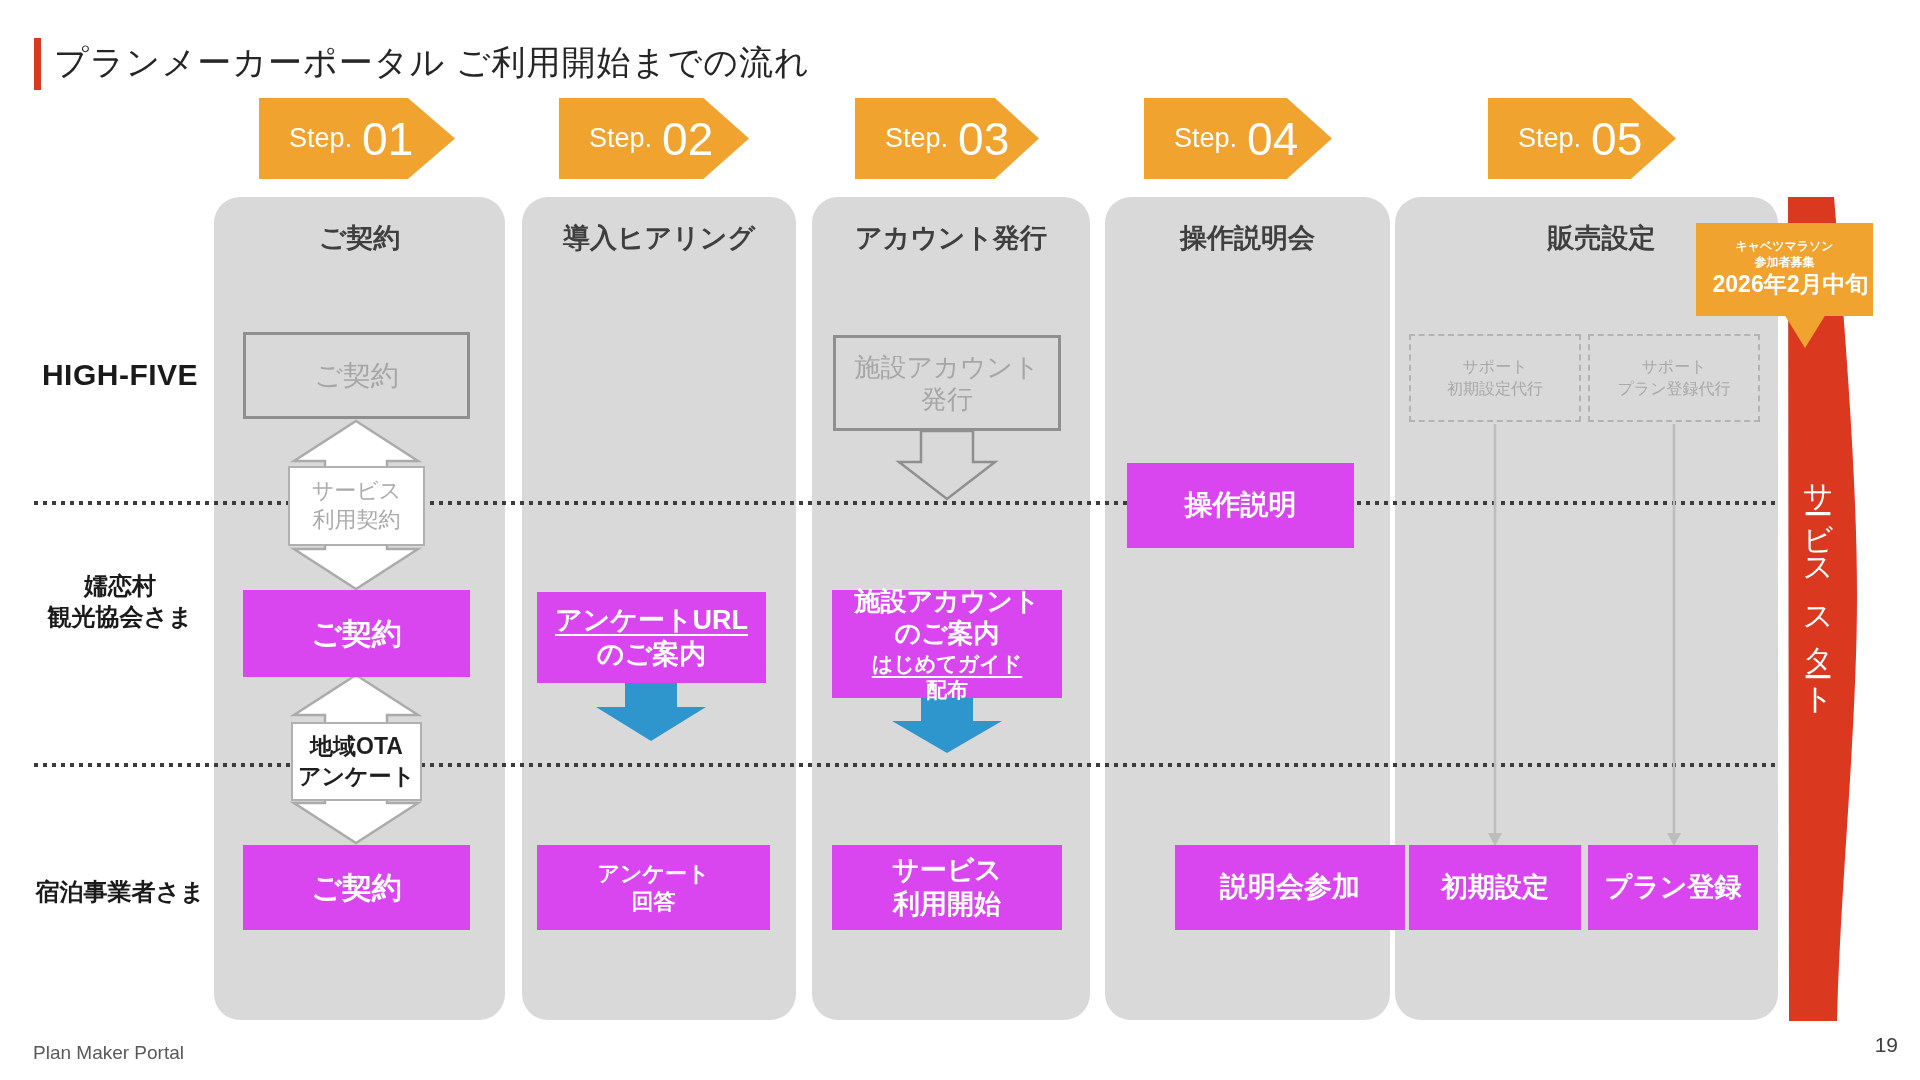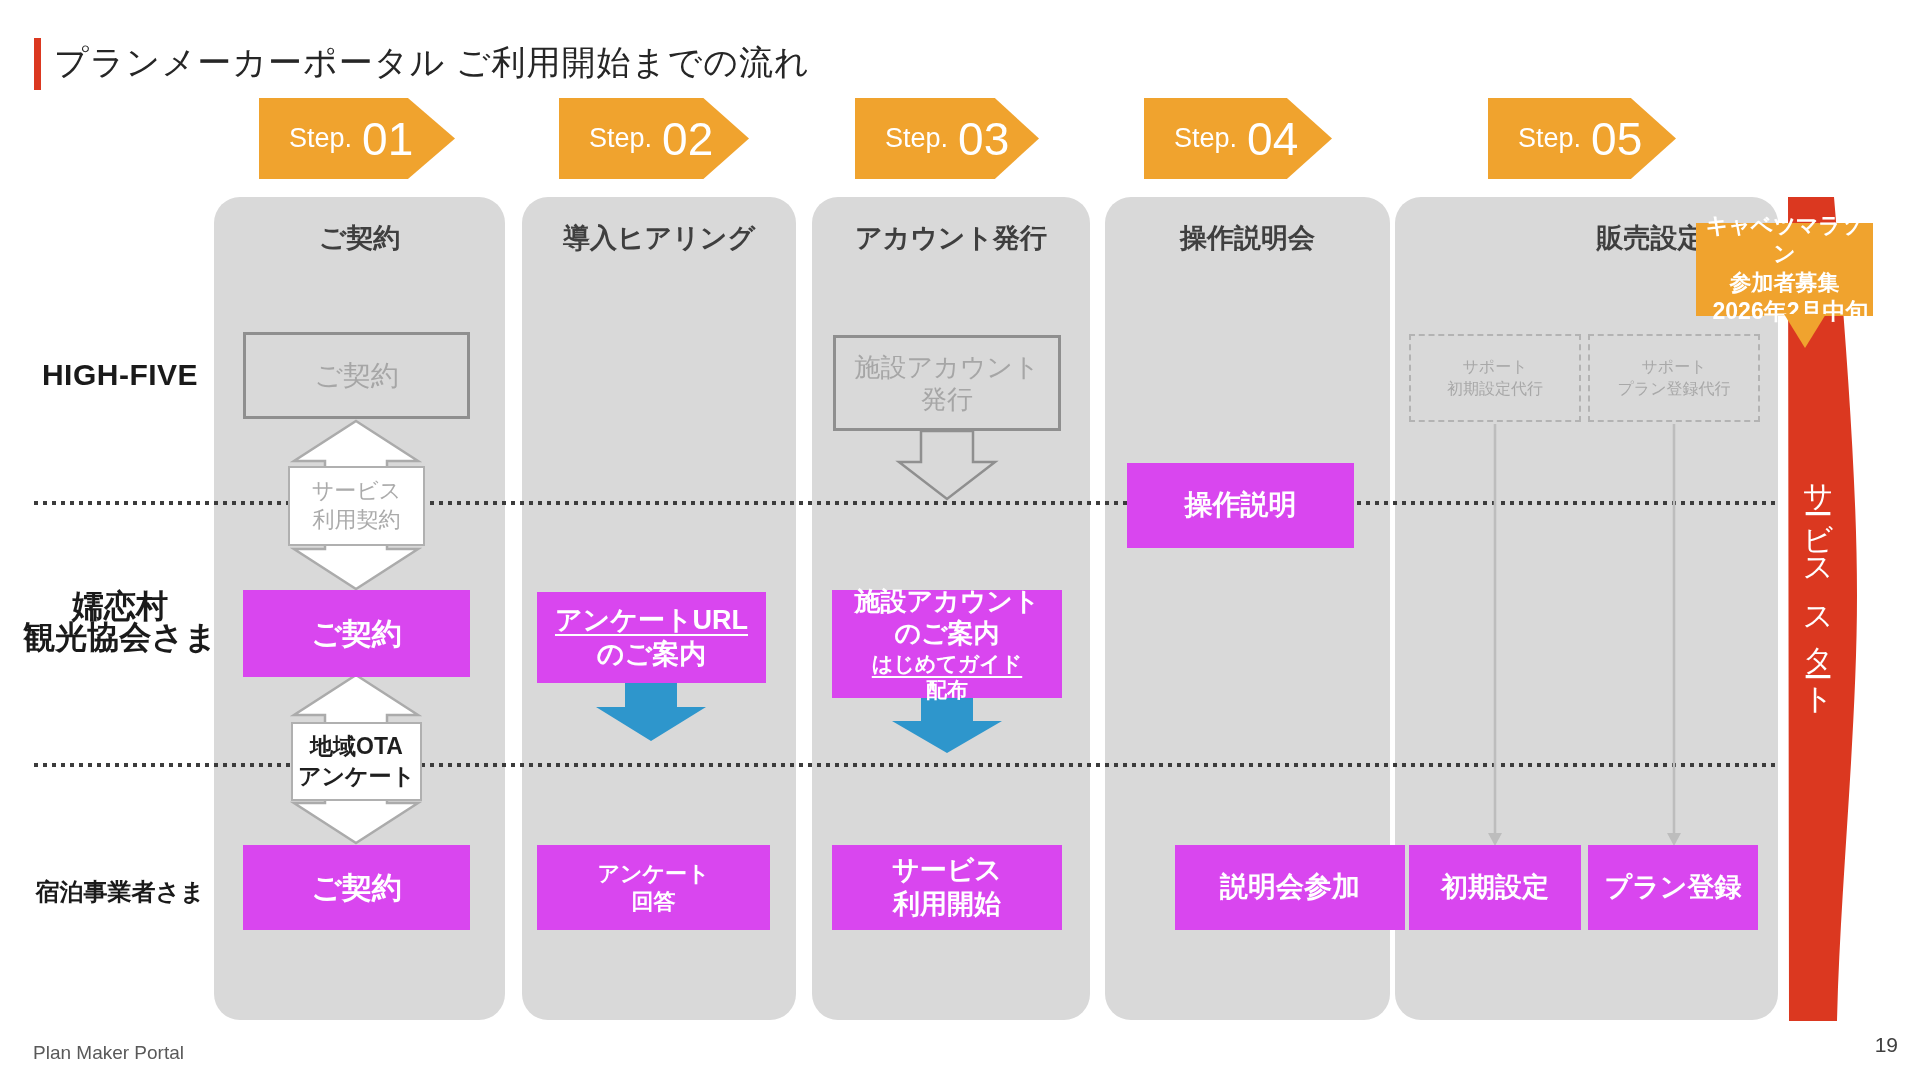--- a/index.html
+++ b/index.html
@@ -26,30 +26,30 @@
   #col1{left:214px;width:291px;}
   #col2{left:522px;width:274px;}
   #col3{left:812px;width:278px;}
   #col4{left:1105px;width:285px;}
   #col5{left:1395px;width:383px;}
   .col-header{position:absolute;top:220px;font-size:27px;font-weight:bold;color:#3F3F3F;text-align:center;z-index:4;}
   #colh1{left:214px;width:291px;}
   #colh2{left:522px;width:274px;}
   #colh3{left:812px;width:278px;}
   #colh4{left:1105px;width:285px;}
-  #colh5{left:1459px;width:383px;}
+  #colh5{left:1410px;width:383px;}
   
   .dotline{position:absolute;left:34px;width:1746px;height:4px;z-index:2;
     background-image:repeating-linear-gradient(90deg,#3C3C3C 0 4px,transparent 4px 9px);}
   #dotline1{top:501px;}
   #dotline2{top:763px;}
   
   .row-label{position:absolute;left:20px;width:200px;text-align:center;font-weight:bold;color:#1A1A1A;z-index:4;}
   #rowlabel1{top:358px;font-size:30px;letter-spacing:0.5px;}
-  #rowlabel2{top:593px;font-size:32px;line-height:31px;font-family:Liberation Mono, monospace;}
+  #rowlabel2{top:570px;font-size:24px;line-height:31px;}
   #rowlabel3{top:876px;font-size:24px;}
   .row-label span{display:block;}
   
   .bluebox{position:absolute;background:#d946ef;color:#fff;font-weight:bold;z-index:4;
     display:flex;flex-direction:column;align-items:center;justify-content:center;text-align:center;line-height:1.24;}
   .bluebox span{display:block;}
   .outlinebox{position:absolute;border:3px solid #8F8F8F;color:#A6A6A6;z-index:4;box-sizing:border-box;
     display:flex;flex-direction:column;align-items:center;justify-content:center;text-align:center;line-height:1.25;}
   .outlinebox span{display:block;}
   .dashbox{position:absolute;border:2px dashed #B3B3B3;color:#A8A8A8;z-index:4;box-sizing:border-box;
@@ -79,21 +79,21 @@
   
   #support1{left:1409px;top:334px;width:172px;height:88px;}
   #support2{left:1588px;top:334px;width:172px;height:88px;}
   #init-box{left:1409px;top:845px;width:172px;height:85px;font-size:27px;}
   #plan-box{left:1588px;top:845px;width:170px;height:85px;font-size:27px;}
   
   .overlay{position:absolute;left:0;top:0;width:1920px;height:1080px;z-index:3;pointer-events:none;}
   
   .callout{position:absolute;left:1696px;top:223px;width:177px;height:93px;background:#F0A32E;color:#fff;
     font-weight:bold;text-align:center;z-index:6;display:flex;flex-direction:column;align-items:center;justify-content:center;line-height:1.3;}
-  .callout span{display:block;font-size:22px;}
+  .callout span{display:block;font-size:12px;}
   .callout .big{font-size:23px;margin-left:12px;}
   .callout-tail{position:absolute;left:88px;top:91px;width:0;height:0;
     border-left:21px solid transparent;border-right:21px solid transparent;border-top:34px solid #F0A32E;}
   
   .ribbon-text{position:absolute;left:1797px;top:462px;height:360px;color:#fff;font-size:30px;z-index:5;
     writing-mode:vertical-rl;text-orientation:mixed;letter-spacing:3px;white-space:nowrap;}
   
   .footer-left{position:absolute;left:33px;top:1042px;font-size:19px;color:#595959;}
   .page-number{position:absolute;left:1848px;top:1033px;width:50px;text-align:right;font-size:21px;color:#3F3F3F;}
 </style>

